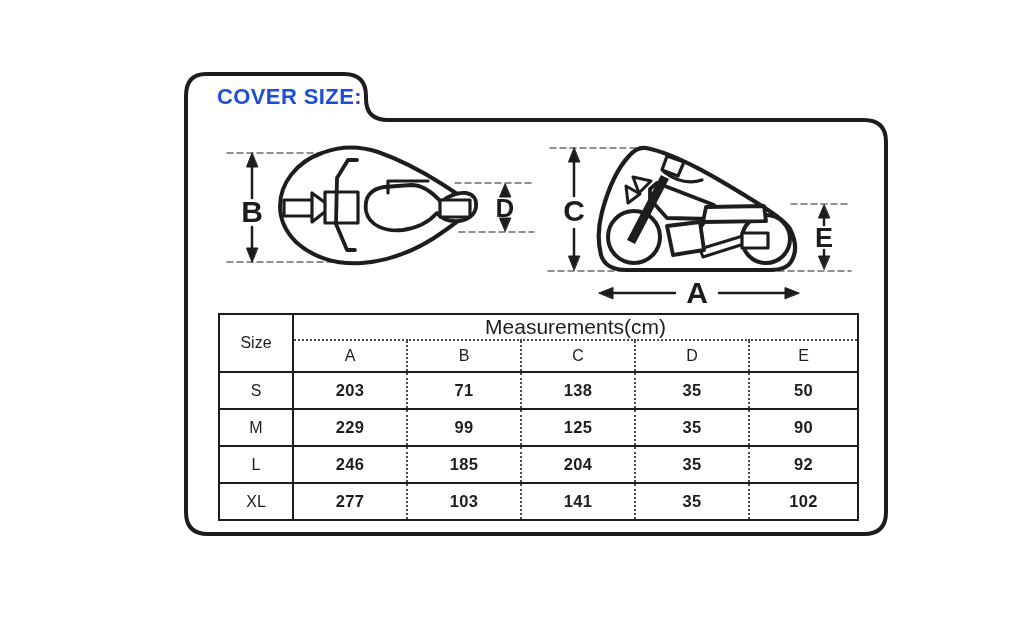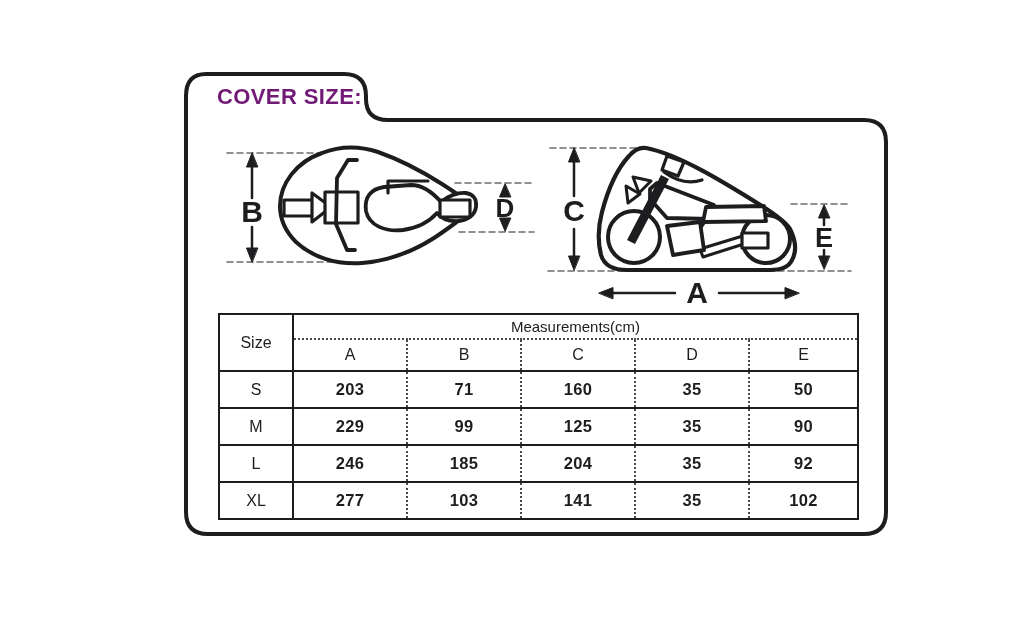--- a/index.html
+++ b/index.html
@@ -3,37 +3,37 @@
 <meta charset="utf-8">
 <style>
   html,body { margin:0; padding:0; background:#ffffff; }
   .canvas {
     position:relative; width:1031px; height:640px; background:#ffffff;
     font-family:"Liberation Sans", sans-serif; color:#1d1d1f; overflow:hidden;
   }
   svg.scene { position:absolute; left:0; top:0; }
   .title {
     position:absolute; left:217px; top:84px;
-    font-size:22px; font-weight:bold; letter-spacing:.4px; color:#701a75;
+    font-size:22px; font-weight:bold; letter-spacing:.4px; color:#1d4ed8;
   }
   .dim-label {
     font-family:"Liberation Sans", sans-serif; font-weight:bold;
     fill:#1d1d1f; text-anchor:middle;
   }
   table.meas {
     position:absolute; left:218px; top:313px; width:639px;
     border-collapse:collapse; table-layout:fixed;
     border:2.5px solid #1d1d1f; text-align:center; color:#1d1d1f;
   }
   table.meas td { padding:0; vertical-align:middle; }
   tr.h1 td { height:23px; }
   tr.h2 td { height:30px; }
   tr.data td { height:35px; border-top:2.2px solid #1d1d1f; }
   .size-col { border-right:2.5px solid #1d1d1f; font-size:16px; }
-  .m-head { border-bottom:2px dotted #4a4a4a; font-size:15px;text-align:center; }
+  .m-head { border-bottom:2px dotted #4a4a4a; font-size:21px;text-align:center; }
   .col-head { font-size:16px; }
   .dot-l { border-left:2px dotted #4a4a4a; }
   .val { font-weight:bold; font-size:16.5px; letter-spacing:.3px; }
 </style>
 </head>
 <body>
 
 <div class="canvas">
 
   <svg class="scene" width="1031" height="640" viewBox="0 0 1031 640">
@@ -174,21 +174,21 @@
         <td class="col-head">A</td>
         <td class="col-head dot-l">B</td>
         <td class="col-head dot-l">C</td>
         <td class="col-head dot-l">D</td>
         <td class="col-head dot-l">E</td>
       </tr>
       <tr class="data">
         <td class="size-col">S</td>
         <td class="val">203</td>
         <td class="val dot-l">71</td>
-        <td class="val dot-l">160</td>
+        <td class="val dot-l">138</td>
         <td class="val dot-l">35</td>
         <td class="val dot-l">50</td>
       </tr>
       <tr class="data">
         <td class="size-col">M</td>
         <td class="val">229</td>
         <td class="val dot-l">99</td>
         <td class="val dot-l">125</td>
         <td class="val dot-l">35</td>
         <td class="val dot-l">90</td>

